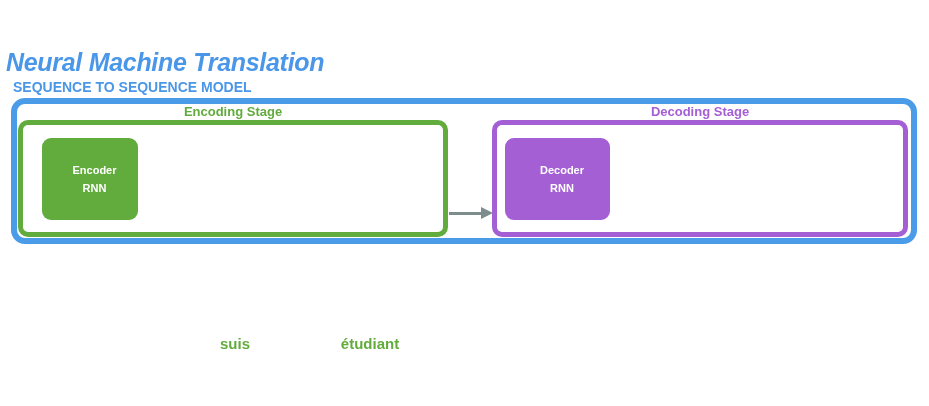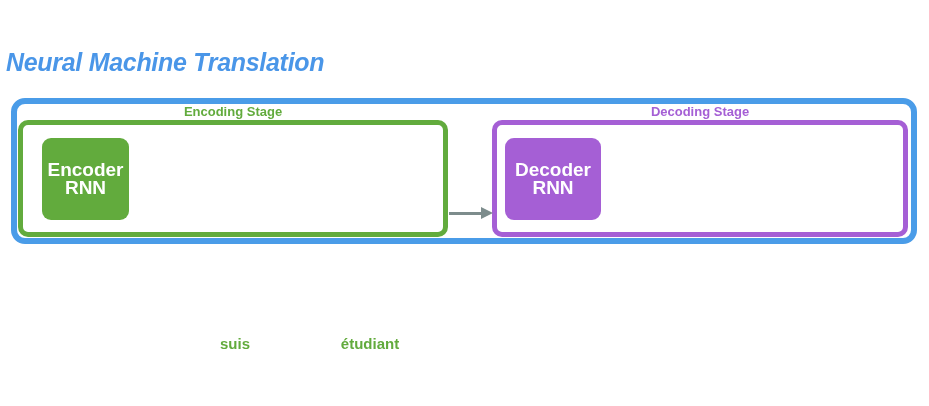--- a/index.html
+++ b/index.html
@@ -86,24 +86,25 @@
   .rnn-box {
     position: absolute;
     top: 138px;
     height: 82px;
     border-radius: 9px;
     display: flex;
     flex-direction: column;
     align-items: center;
     justify-content: center;
     color: #ffffff;
-    font-size: 19px;
+    font-size: 11px;
     font-weight: bold;
     line-height: 18px;
     text-align: center;
+    padding-left: 9px;
   }
   .rnn-box.enc-rnn {
     left: 42px;
     width: 87px;
     background: var(--encoder-green, #62ab3d);
   }
   .rnn-box.dec-rnn {
     left: 505px;
     width: 96px;
     background: var(--decoder-purple, #a55fd5);
@@ -138,20 +139,21 @@
   .input-word.w0 { left: 200px; width: 70px; }
   .input-word.w1 { left: 330px; width: 80px; }
 </style>
 </head>
 <body>
 
 <div class="canvas">
 
   <h1 class="page-title">Neural Machine Translation</h1>
 
+  <div class="page-subtitle">SEQUENCE TO SEQUENCE MODEL</div>
 
   <div class="outer-box"></div>
 
   <div class="stage-label enc">Encoding Stage</div>
 
   <div class="stage-label dec">Decoding Stage</div>
 
   <div class="stage-box enc-box"></div>
 
   <div class="stage-box dec-box"></div>

